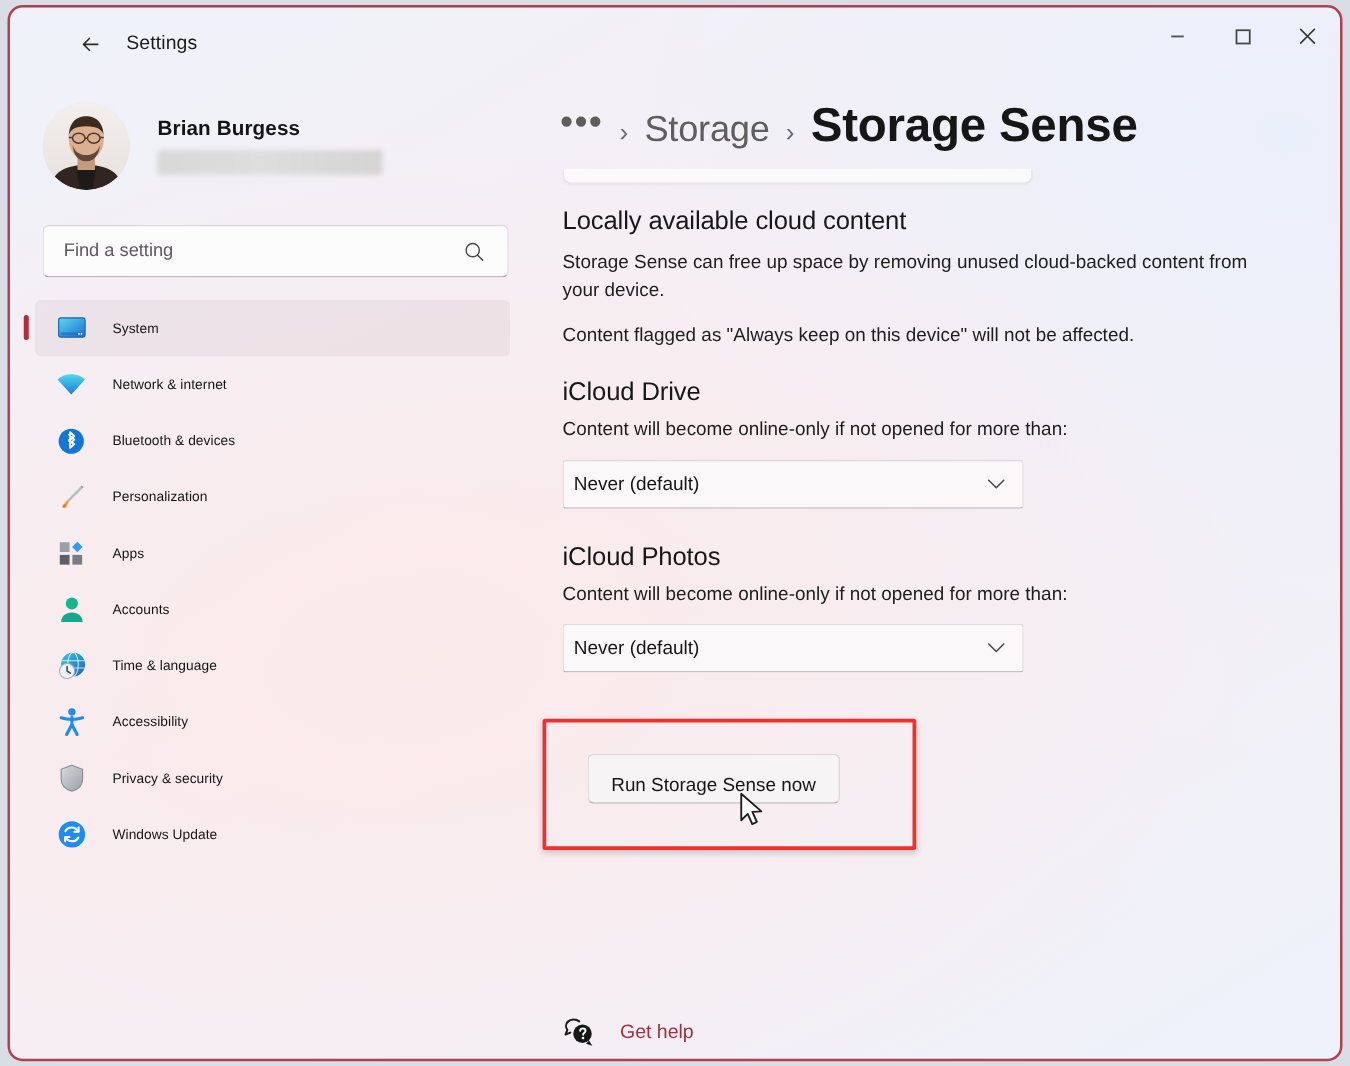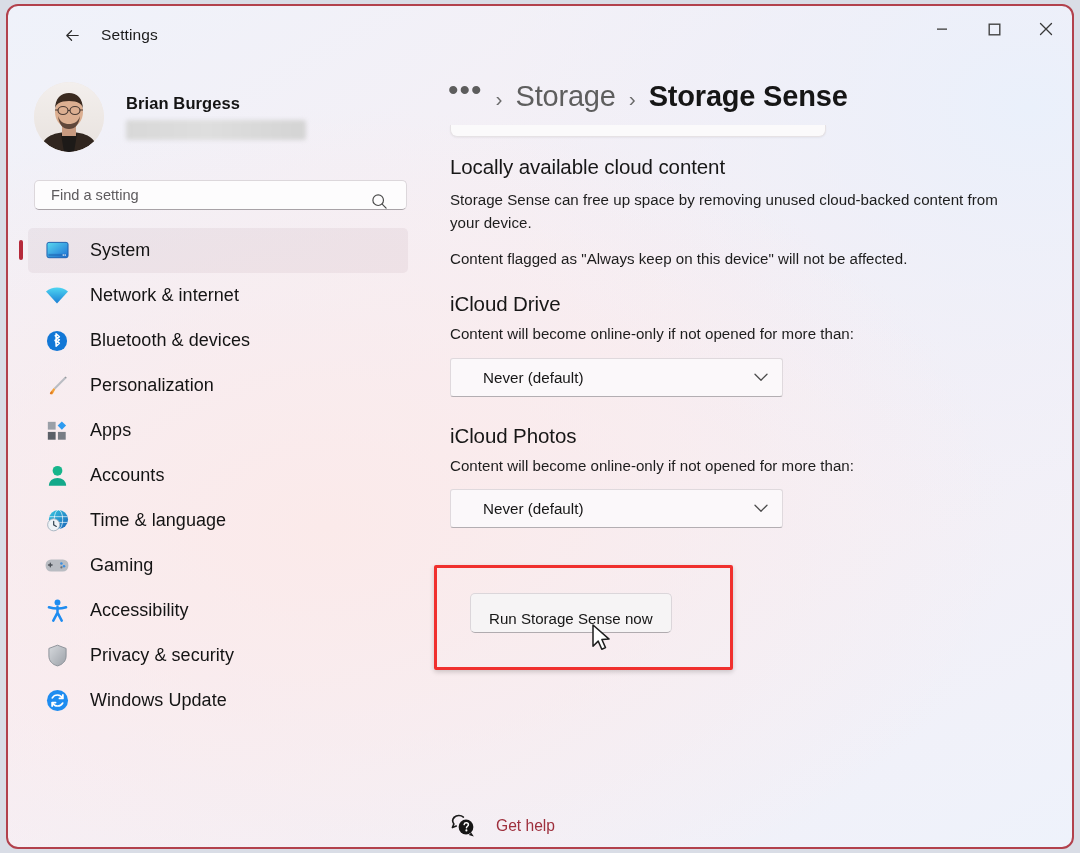--- a/index.html
+++ b/index.html
@@ -76,21 +76,21 @@
   }
   #profile-email-redacted {
     margin-top: 7px; width: 180px; height: 20px; border-radius: 3px;
     background: linear-gradient(90deg, #d8d8d8 0%, #dedede 45%, #d4d4d4 100%);
     filter: blur(2.2px);
   }
 
   #search-box {
     position: relative;
     margin: 28px 0 0 26px;
-    width: 373px; height: 30px;
+    width: 373px; height: 42px;
     background: #fdfcfd;
     border: 1px solid #dcd7db;
     border-bottom: 1.6px solid #a8a2a7;
     border-radius: 5px;
     display: flex; align-items: center;
   }
   #search-input {
     border: none; outline: none; background: transparent;
     font-family: "Liberation Sans", sans-serif;
     font-size: 14.6px; color: #5b5b5b;
@@ -110,21 +110,21 @@
   .nav-item.selected { background: rgba(180,150,160,.13); }
   .nav-item.selected::before {
     content: ""; position: absolute; left: -9px; top: 12px;
     width: 3.5px; height: 20px; border-radius: 2px; background: #b5293a;
   }
   .nav-icon {
     width: 26px; height: 26px; flex: none;
     display: flex; align-items: center; justify-content: center;
   }
   .nav-label {
-    margin-left: 20px; font-size: 18px; color: #141414;
+    margin-left: 20px; font-size: 11px; color: #141414;
     letter-spacing: .05px;
   }
 
   
   #main {
     position: absolute; left: 420px; top: 58px;
     width: 648px; height: 787px;
     overflow: hidden;
   }
   #breadcrumb {
@@ -135,21 +135,21 @@
     font-size: 30px; color: #5d5d5d; letter-spacing: 1px;
     line-height: 1; position: relative; top: -6px; cursor: pointer;
   }
   .crumb-sep {
     font-size: 21px; color: #6a6a6a; margin: 0 13px; font-weight: 300;
   }
   .crumb-link {
     font-size: 29px; color: #5e5e5e; cursor: pointer; letter-spacing: -.2px;
   }
   .crumb-current {
-    font-size: 29px; color: #161616; font-weight: bold; letter-spacing: -.2px;
+    font-size: 38px; color: #161616; font-weight: bold; letter-spacing: -.2px;
   }
 
   #scroll-area { position: relative; margin-top: 12px; }
 
   
   #clipped-card {
     margin: 0 0 0 22px;
     width: 376px; height: 12px;
     background: #fbfafb;
     border: 1px solid #e6e2e5;
@@ -169,27 +169,27 @@
     font-size: 15.1px; color: #1d1d1d; line-height: 1.55;
     max-width: 575px; letter-spacing: .02px;
   }
   .link-text {
     font-size: 15.1px; color: #9e2f3c; cursor: pointer;
     letter-spacing: .02px;
   }
 
   .combo {
     margin-top: 12px;
-    width: 333px; height: 39px;
+    width: 369px; height: 39px;
     background: #fbf8fa;
     border: 1px solid #dfd9dd;
     border-bottom: 1.4px solid #b3aeb2;
     border-radius: 3px;
     display: flex; align-items: center; justify-content: space-between;
-    padding: 0 14px 0 32px;
+    padding: 0 14px 0 8px;
     cursor: pointer;
   }
   .combo-value { font-size: 15.2px; color: #161616; }
 
   
   #highlight-box {
     position: absolute;
     left: -16px; top: 0;
     width: 299px; height: 105px;
     border: 3px solid #f0302e;
@@ -397,32 +397,20 @@
             <circle cx="13" cy="11" r="10" fill="url(#gl)"></circle>
             <ellipse cx="13" cy="11" rx="4.4" ry="10" fill="none" stroke="#fff" stroke-width=".9" opacity=".75"></ellipse>
             <path d="M3.4 8h19.2M3.4 14h19.2" stroke="#fff" stroke-width=".9" opacity=".75"></path>
             <circle cx="8" cy="16.5" r="6.3" fill="#eef2f6" stroke="#9fb0bd" stroke-width=".9"></circle>
             <path d="M8 12.8V16.5l2.8 1.7" stroke="#3a4a57" stroke-width="1.3" fill="none" stroke-linecap="round"></path>
           </svg>
         </span>
         <span class="nav-label">Time &amp; language</span>
       </div>
 
-      <div class="nav-item">
-        <span class="nav-icon">
-          <svg width="24" height="17" viewBox="0 0 24 17">
-            <rect x="0.6" y="2.5" width="22.8" height="12" rx="5.5" fill="#b9bcc2"></rect>
-            <path d="M5.3 6.2v3.6M3.5 8h3.6" stroke="#4a4f56" stroke-width="1.3" stroke-linecap="round"></path>
-            <circle cx="16.4" cy="6.4" r="1.25" fill="#3d8fe0"></circle>
-            <circle cx="19" cy="9.3" r="1.25" fill="#3d8fe0"></circle>
-            <circle cx="16.4" cy="10.4" r="1.1" fill="#6c7178"></circle>
-          </svg>
-        </span>
-        <span class="nav-label">Gaming</span>
-      </div>
 
       <div class="nav-item">
         <span class="nav-icon">
           <svg width="21" height="23" viewBox="0 0 22 24">
             <circle cx="11" cy="3.6" r="3.1" fill="#1e8cf0"></circle>
             <path d="M2 8.6c5.8 1.8 12.2 1.8 18 0" stroke="#1e8cf0" stroke-width="2.6" fill="none" stroke-linecap="round"></path>
             <path d="M11 8v6.2M11 14.2L6.6 22.6M11 14.2L15.4 22.6" stroke="#1e8cf0" stroke-width="2.6" fill="none" stroke-linecap="round"></path>
           </svg>
         </span>
         <span class="nav-label">Accessibility</span>

